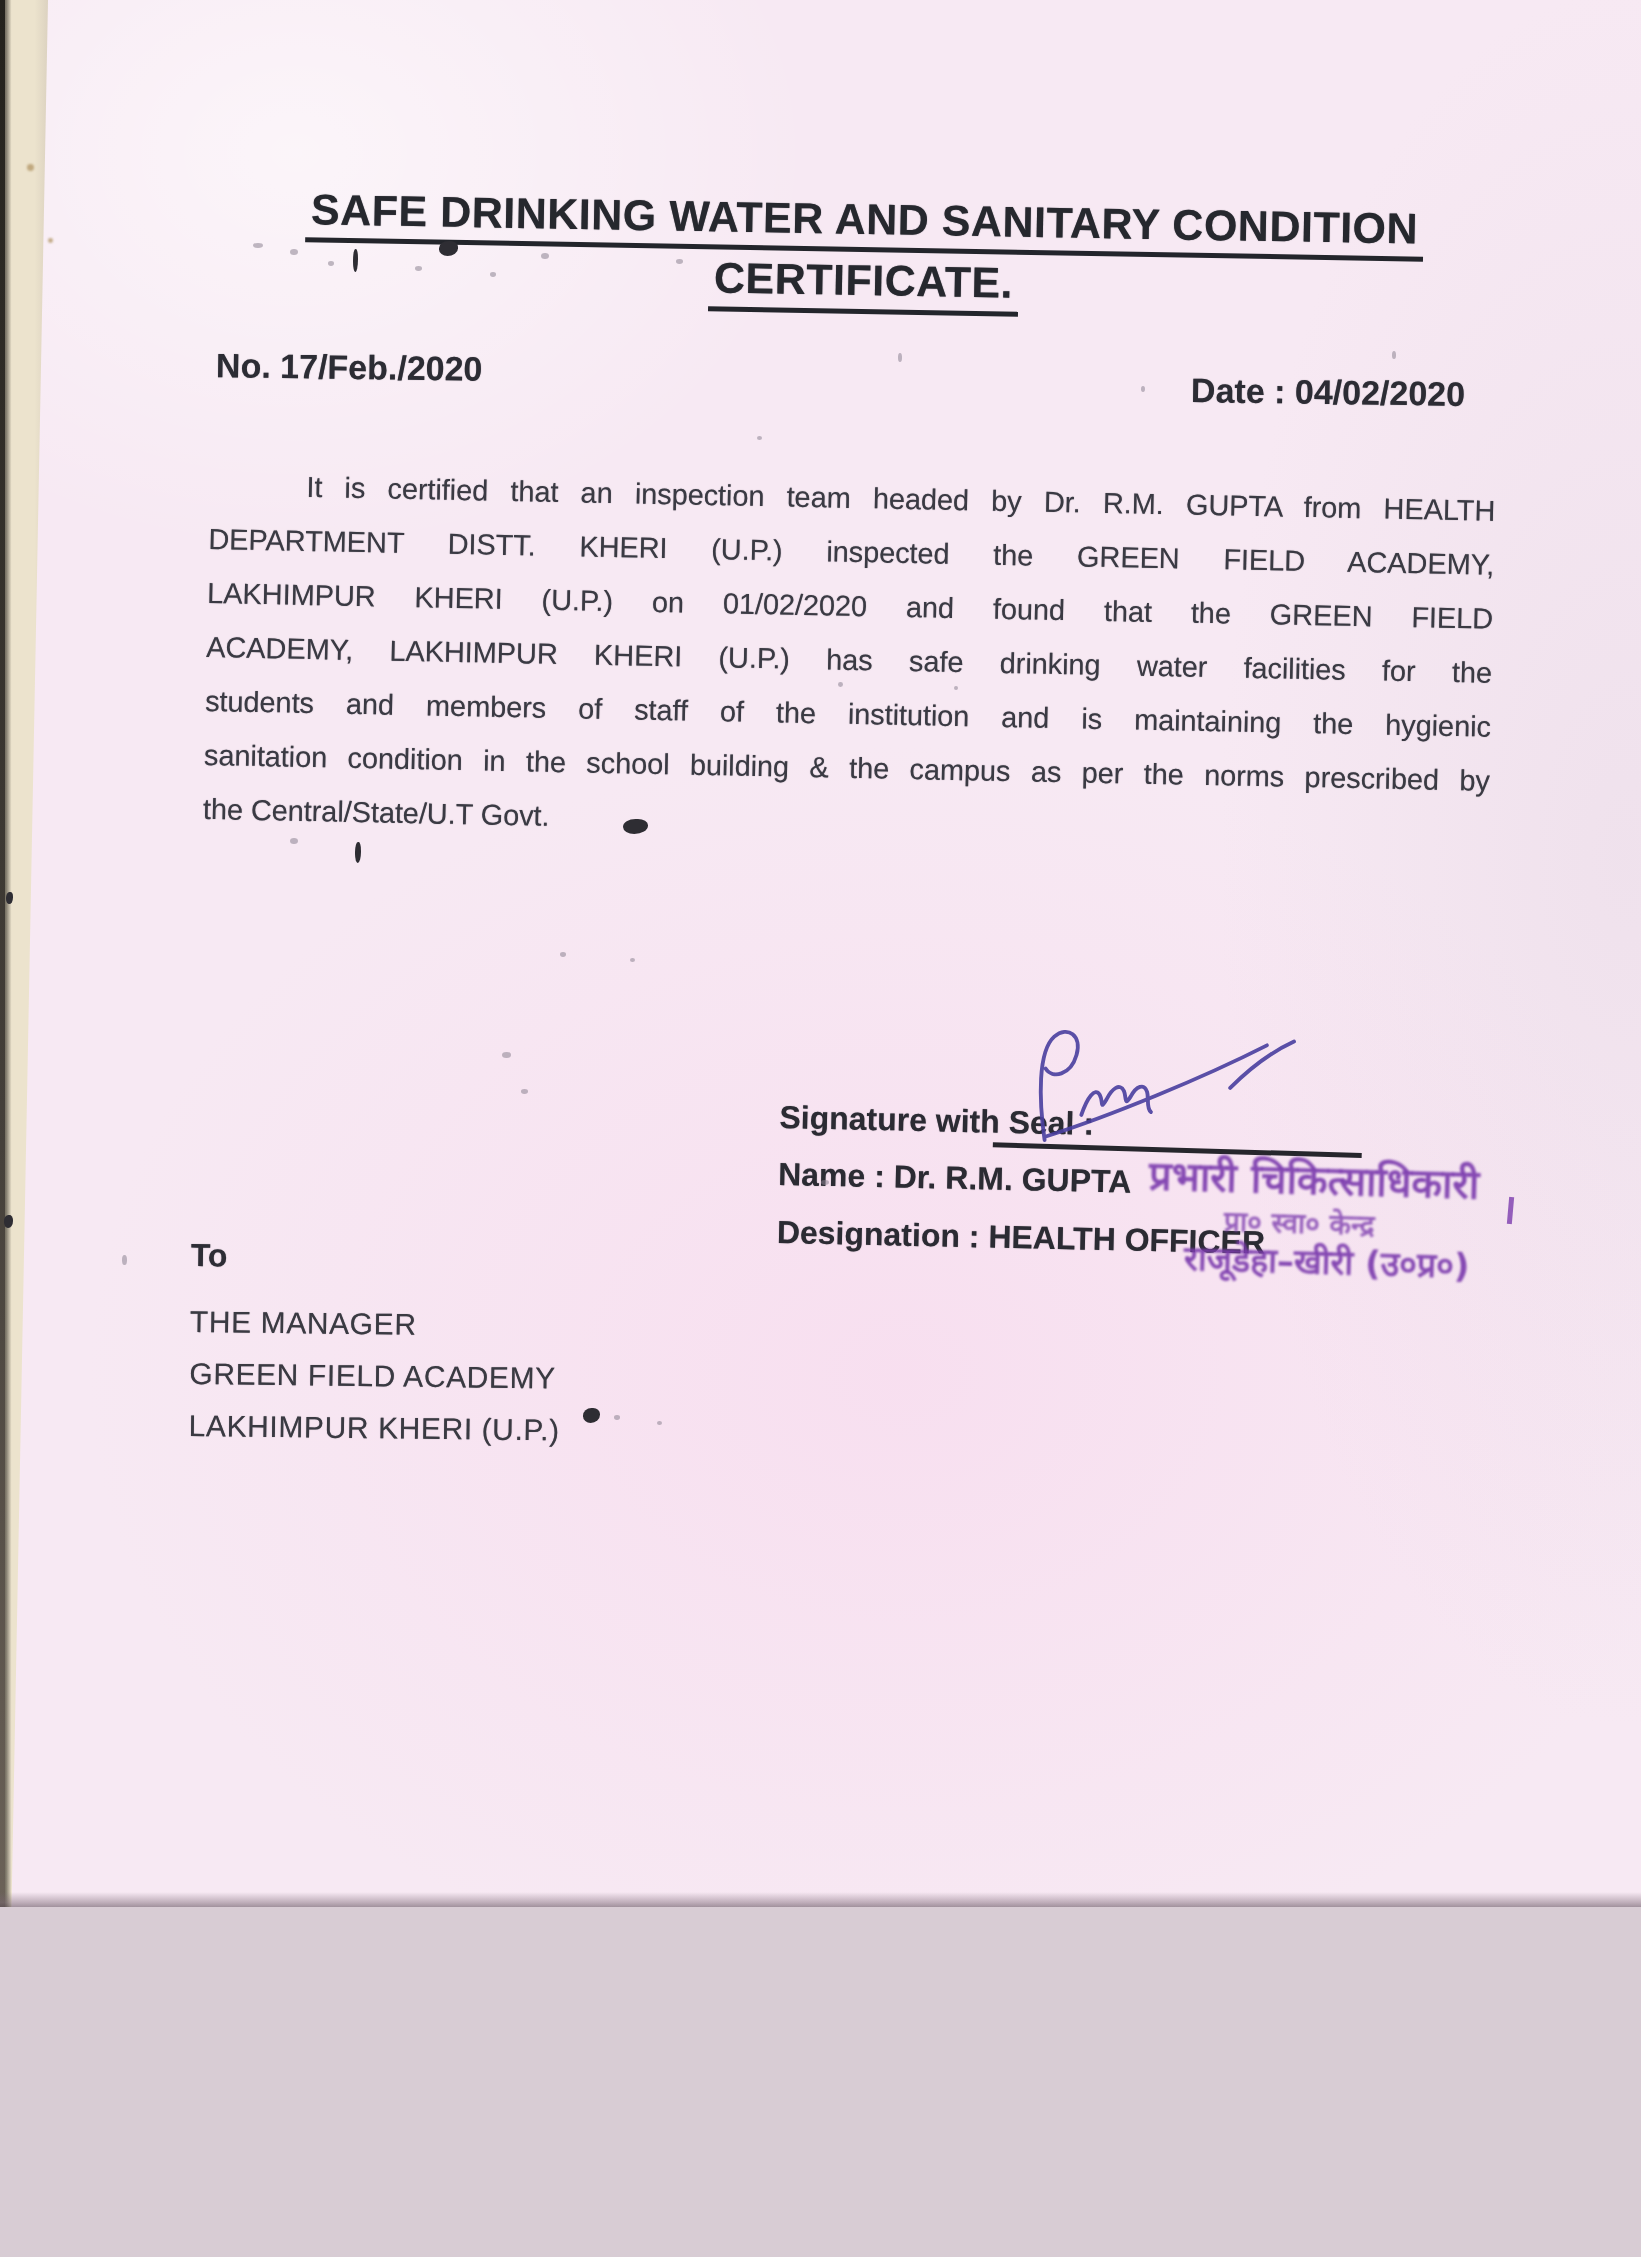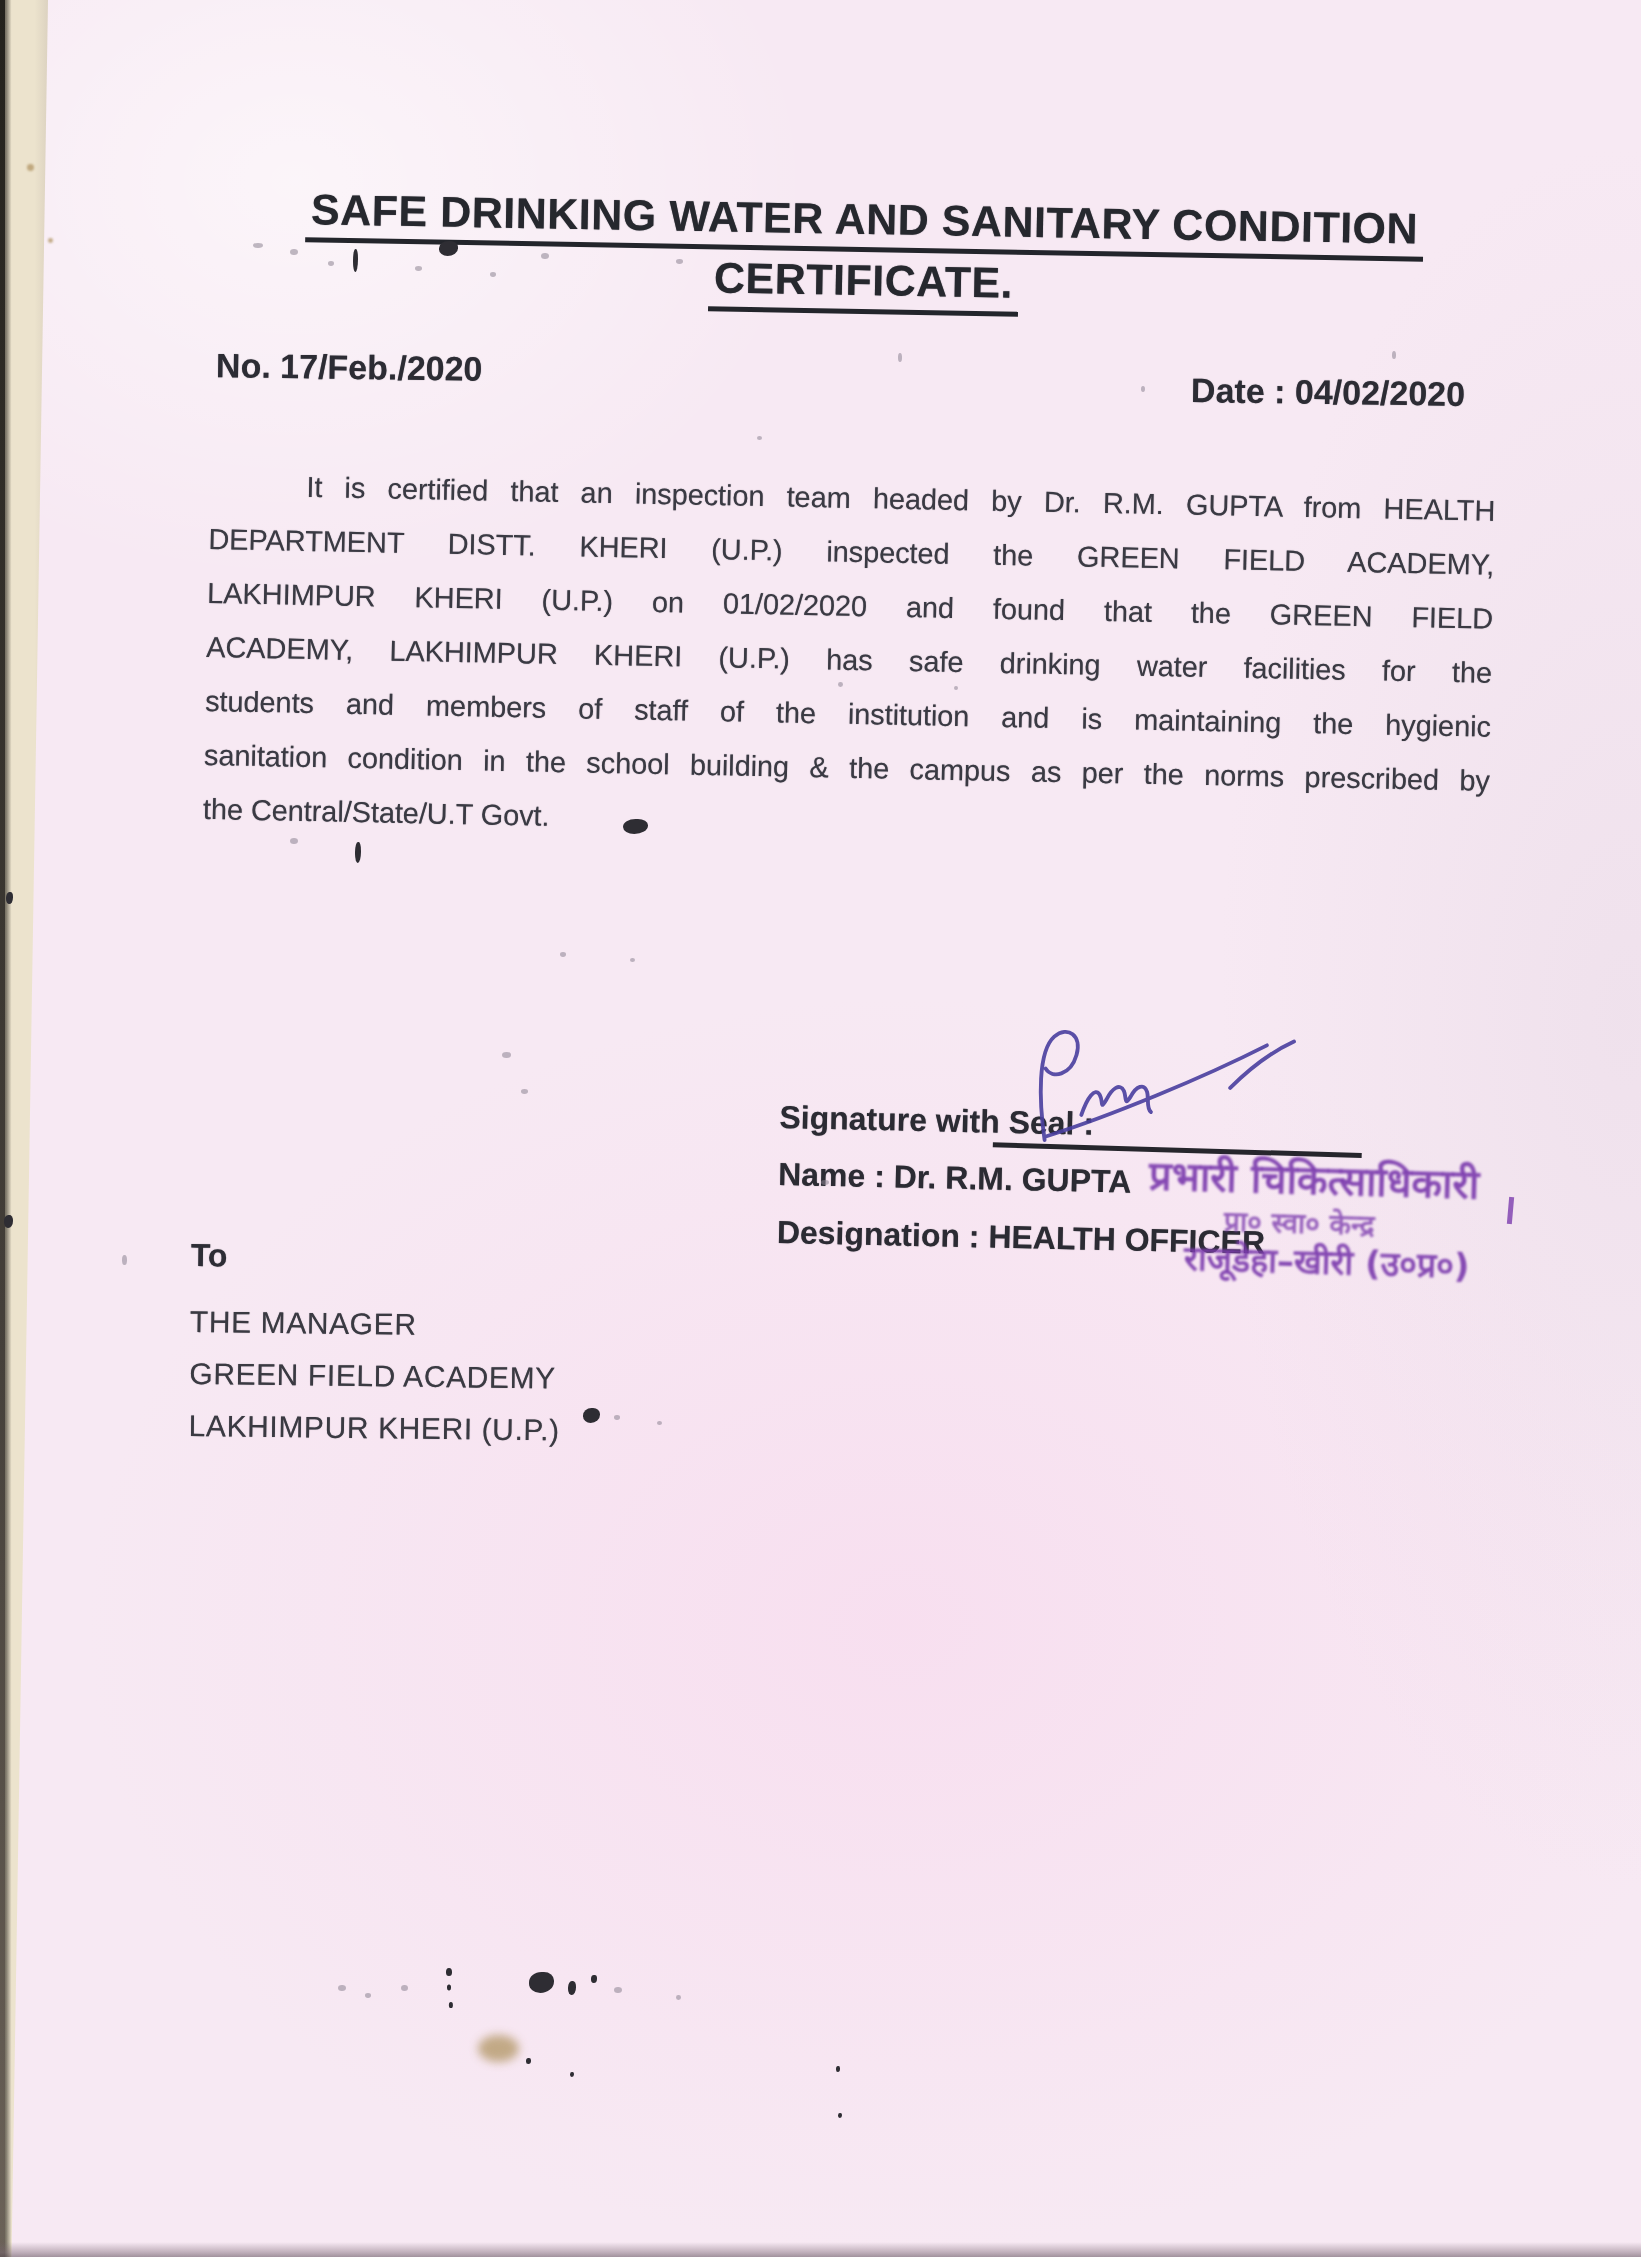--- a/index.html
+++ b/index.html
@@ -1,18 +1,18 @@
 <!DOCTYPE html>
 <html><head>
 <meta charset="utf-8">
 <style>
   html,body{margin:0;padding:0;background:#d8ccd4;}
   .page{
     position:relative;
-    width:1641px;height:2257px;
+    width:1641px;height:1907px;
     overflow:hidden;
     font-family:"Liberation Sans","DejaVu Sans",sans-serif;
     background:
       radial-gradient(ellipse 869px 676px at 18% 8%, rgba(255,255,255,.55), transparent 60%),
       radial-gradient(ellipse 1255px 966px at 55% 72%, rgba(248,213,236,.5), transparent 65%),
       radial-gradient(ellipse 676px 1448px at 99% 45%, rgba(233,219,231,.55), transparent 60%),
       #f7e9f3;
   }
   
   .edge-line{position:absolute;left:0;top:0;bottom:0;width:4.8px;

